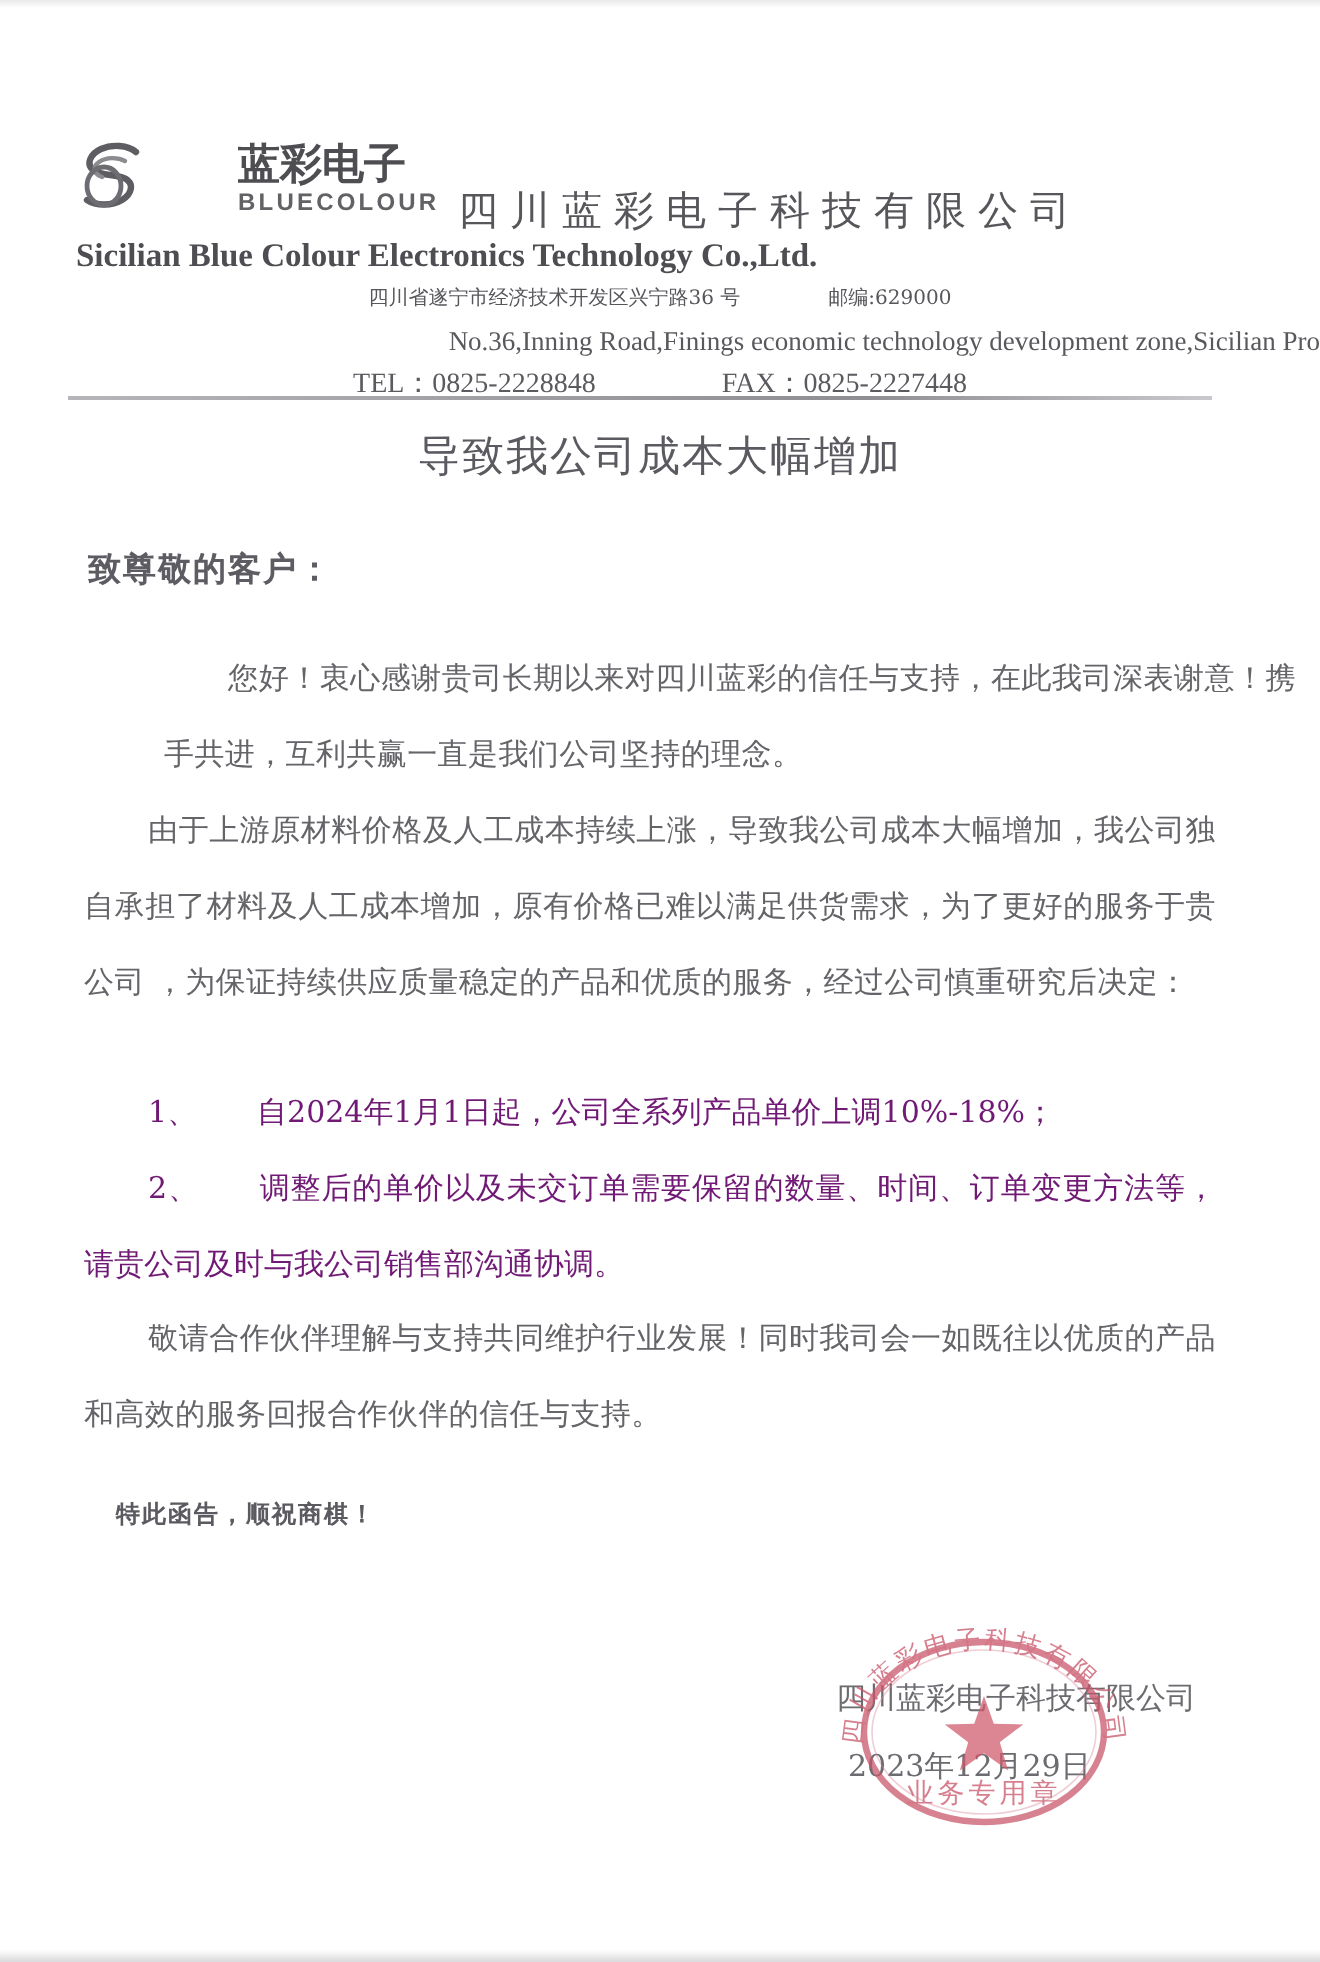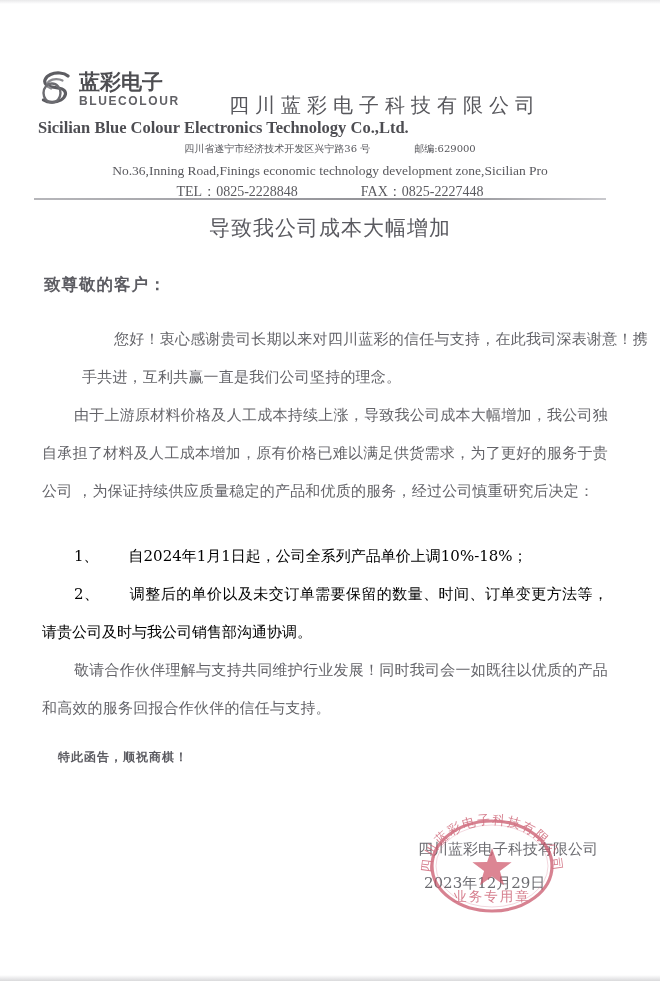--- a/index.html
+++ b/index.html
@@ -48,20 +48,21 @@
   .logo-mark {
     width: 36px;
     height: 38px;
     margin-right: 5px;
     flex: none;
   }
   .logo-text {
     display: flex;
     flex-direction: column;
     justify-content: flex-start;
+    margin-left: 40px;
   }
   .logo-cn {
     font-family: "DejaVu Sans", sans-serif;
     font-size: 21px;
     font-weight: bold;
     color: #4e4e52;
     line-height: 23px;
     letter-spacing: 0px;
   }
   .logo-en {
@@ -108,21 +109,21 @@
     color: #56565b;
     white-space: nowrap;
   }
   .addr-line1 .postal {
     margin-left: 44px;
   }
   .addr-line2 {
     position: absolute;
     top: 101px;
     left: 0; right: 0;
-    text-align: center;
+    text-align: right;
     font-family: "Liberation Serif", serif;
     font-size: 13.5px;
     color: #58585d;
     white-space: nowrap;
   }
   .addr-line3 {
     position: absolute;
     top: 121px;
     left: 0; right: 0;
     text-align: center;
@@ -173,21 +174,21 @@
     font-size: 15px;
     color: #646469;
     line-height: 38px;
     text-align: justify;
     text-justify: inter-ideograph;
     letter-spacing: 0.2px;
   }
   .p1 { top: 320px; margin-left: 40px; }
   .p2 { top: 396px; }
   .list-item { position: absolute; left: 42px; width: 566px;
-    font-family: "DejaVu Serif", serif; font-size: 15px; color: #000000;
+    font-family: "DejaVu Serif", serif; font-size: 15px; color: #701a75;
     line-height: 38px; text-align: justify; text-justify: inter-ideograph; }
   .li1 { top: 537px; }
   .li2 { top: 575px; }
   .p3 { top: 651px; font-family: Liberation Serif, serif; }
   .closing {
     position: absolute;
     top: 749px;
     left: 58px;
     font-family: "DejaVu Serif", serif;
     font-size: 12px;

